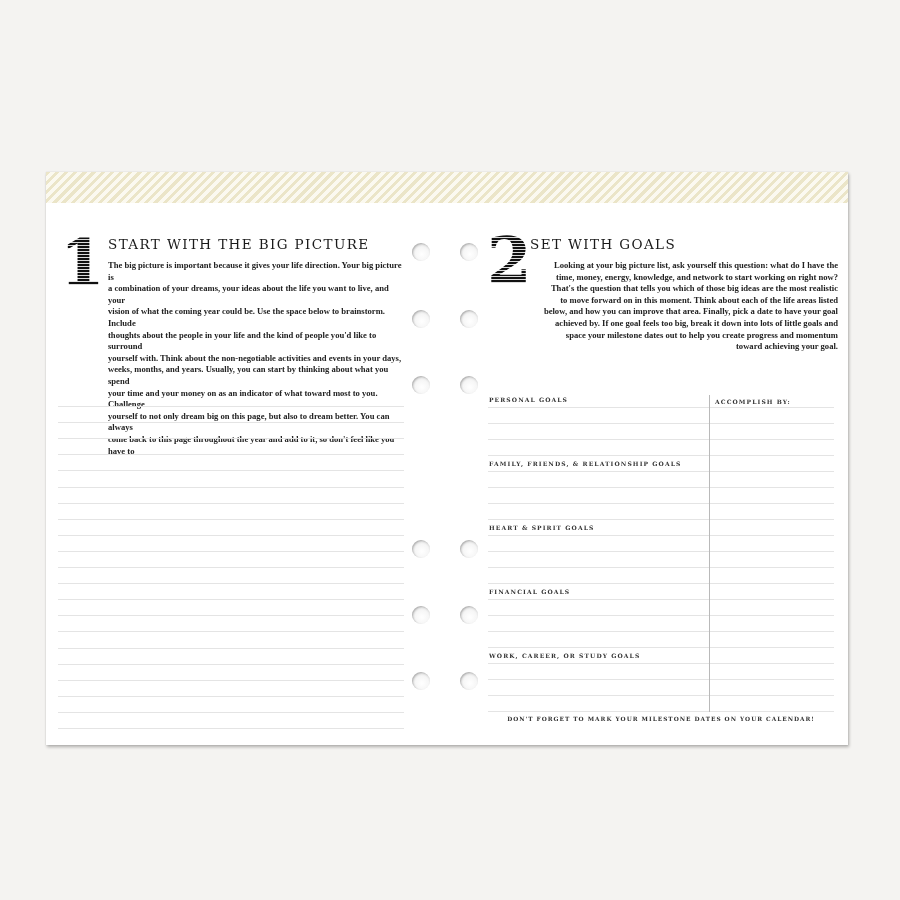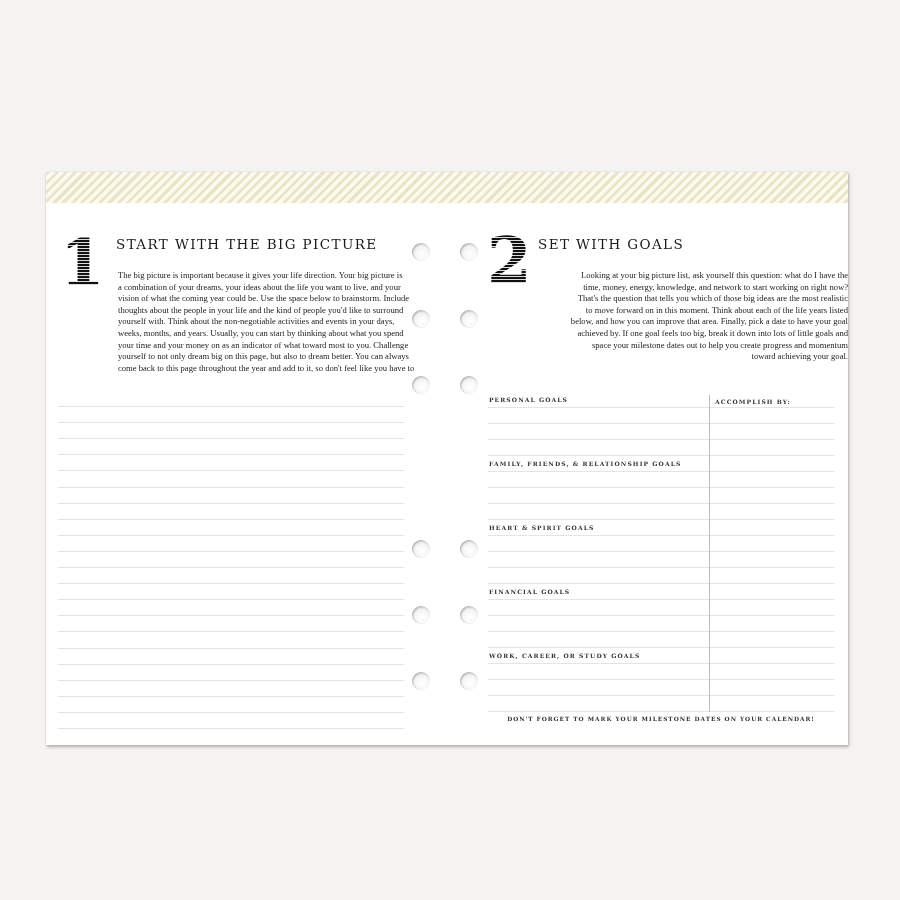--- a/index.html
+++ b/index.html
@@ -38,29 +38,29 @@
     mix-blend-mode: normal;
     pointer-events: none;
   }
   .section-title {
     position: absolute;
     font-family: "DejaVu Serif", serif;
     font-size: 13.5px;
     letter-spacing: 1.4px;
     color: #1a1a1a;
     font-weight: normal;
-    margin-left: 8px;
   }
   .body-text {
     position: absolute;
     font-family: "Liberation Serif", serif;
     font-size: 8.6px;
     line-height: 11.6px;
     color: #222;
-    margin: 10px;
+    margin: 0;
+    font-weight: bold;
   }
   .lines-block { position: absolute; }
   .rule-line {
     position: absolute; left: 0; right: 0; height: 0;
     border-top: 1px solid #e4e4e4;
   }
   .hole {
     position: absolute; width: 18px; height: 18px; border-radius: 50%;
     background: radial-gradient(circle at 55% 62%, #ffffff 0%, #f6f6f6 45%, #e2e2e2 80%, #cfcfcf 100%);
     box-shadow: inset 1px 1px 2px rgba(0,0,0,0.25);
@@ -148,21 +148,21 @@
   <div class="hole" style="left:414px; top:500px;"></div>
 
   <div class="numeral" style="left:441px; top:57px;">
     <span class="glyph"><span>2</span><span class="hatch"></span></span>
   </div>
   <div class="section-title" style="left:484px; top:64px;">SET WITH GOALS</div>
   <div class="body-text" style="left:442px; top:88px; width:350px;text-align:right;">
     <div>Looking at your big picture list, ask yourself this question: what do I have the</div>
     <div>time, money, energy, knowledge, and network to start working on right now?</div>
     <div>That's the question that tells you which of those big ideas are the most realistic</div>
-    <div>to move forward on in this moment. Think about each of the life years listed</div>
+    <div>to move forward on in this moment. Think about each of the life areas listed</div>
     <div>below, and how you can improve that area. Finally, pick a date to have your goal</div>
     <div>achieved by. If one goal feels too big, break it down into lots of little goals and</div>
     <div>space your milestone dates out to help you create progress and momentum</div>
     <div>toward achieving your goal.</div>
   </div>
 
   <div class="lines-block" id="right-lines" style="left:442px; top:235px; width:346px; height:310px;">
       <div class="rule-line" style="top: 0px;"></div>
       <div class="rule-line" style="top: 16px;"></div>
       <div class="rule-line" style="top: 32px;"></div>

